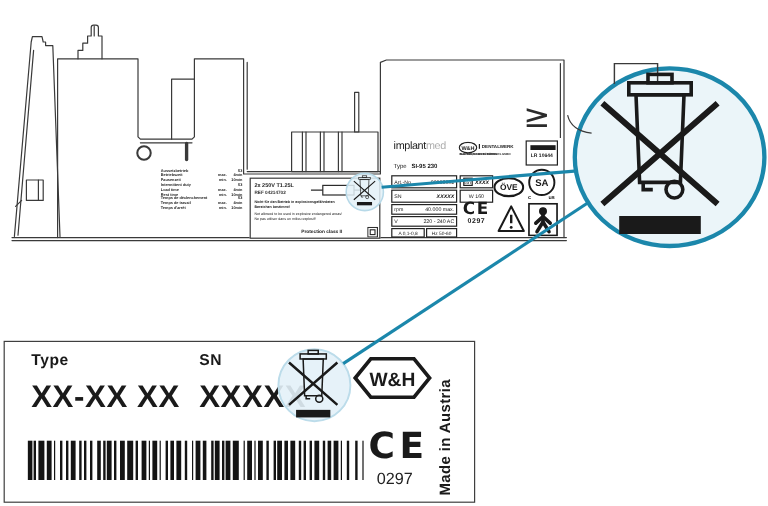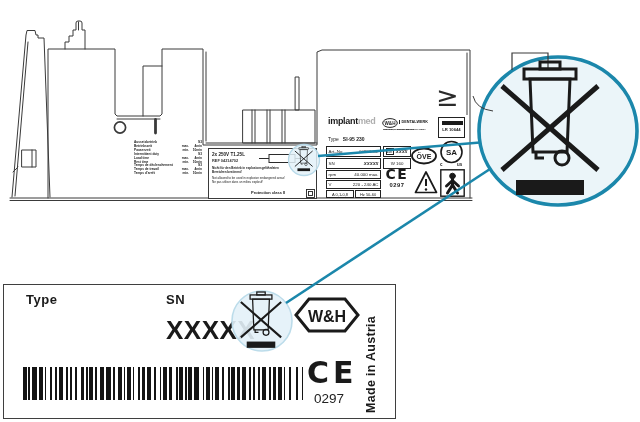--- a/index.html
+++ b/index.html
@@ -26,21 +26,21 @@
   .fl-de2{left:3px;top:21px;font-size:3px;font-weight:bold;}
   .fl-en{left:3px;top:27px;font-size:3px;}
   .fl-fr{left:3px;top:31px;font-size:3px;}
   .fl-prot{left:42px;top:41px;font-size:4px;font-weight:bold;}
   .fl-fuse{position:absolute;left:50px;top:3px;}
   .fl-protsym{position:absolute;left:97px;top:40px;}
 
   
   #type-plate{left:326px;top:115px;width:142px;height:82px;background:#fff;}
   #type-plate div{position:absolute;box-sizing:border-box;white-space:nowrap;}
-  .tp-brand{left:2px;top:1px;font-size:9px;font-weight:bold;letter-spacing:-0.3px;}
+  .tp-brand{left:2px;top:1px;font-size:9px;font-weight:normal;letter-spacing:-0.3px;}
   .tp-brand .med{color:#aeaeae;}
   .tp-oval{position:absolute;left:56px;top:3px;}
   .tp-company{left:73px;top:4.5px;font-size:3.8px;font-weight:bold;border-left:1px solid #222;padding-left:1.5px;}
   .tp-addr{left:57px;top:13px;font-size:2.3px;line-height:2.8px;font-weight:bold;color:#222;white-space:normal !important;width:54px;}
   .tp-certbox{left:112px;top:2px;width:27px;height:21px;border:0.8px solid #222;}
   .tp-certbar{left:2.5px;top:2.5px;width:21px;height:4.5px;background:#1a1a1a;}
   .tp-certno{left:0;top:9px;width:100%;text-align:center;font-size:4.2px;font-weight:bold;}
   .tp-type{left:2px;top:20.5px;font-size:5px;}
   .tp-type b{margin-left:4px;}
   .cell{border:0.7px solid #222;display:flex;align-items:center;padding:0 1.5px;font-size:4.4px;}
@@ -273,20 +273,21 @@
         <circle cx="12.5" cy="7" r="2.8" fill="#1a1a1a" stroke-width="1"></circle>
         <path d="M12.5,10 V16"></path>
         <path d="M12.5,11.5 L6.5,17 M12.5,11.5 L18.5,17"></path>
         <path d="M12.5,16 L7.5,24 M12.5,16 L17.5,24"></path>
       </g>
     </svg>
   </div>
 
   <div id="bottom-label" class="html-layer">
     <div class="bl-type-label">Type</div>
+    <div class="bl-type-value">XX-XX XX</div>
     <div class="bl-sn-label">SN</div>
     <div class="bl-sn-value">XXXXX</div>
     <div class="bl-barcode">
         <div class="bc-bar" style="width: 3.6px;"></div>
         <div class="bc-space" style="width: 1.8px;"></div>
         <div class="bc-bar" style="width: 1.8px;"></div>
         <div class="bc-space" style="width: 1.8px;"></div>
         <div class="bc-bar" style="width: 5.4px;"></div>
         <div class="bc-space" style="width: 1.8px;"></div>
         <div class="bc-bar" style="width: 3.6px;"></div>

